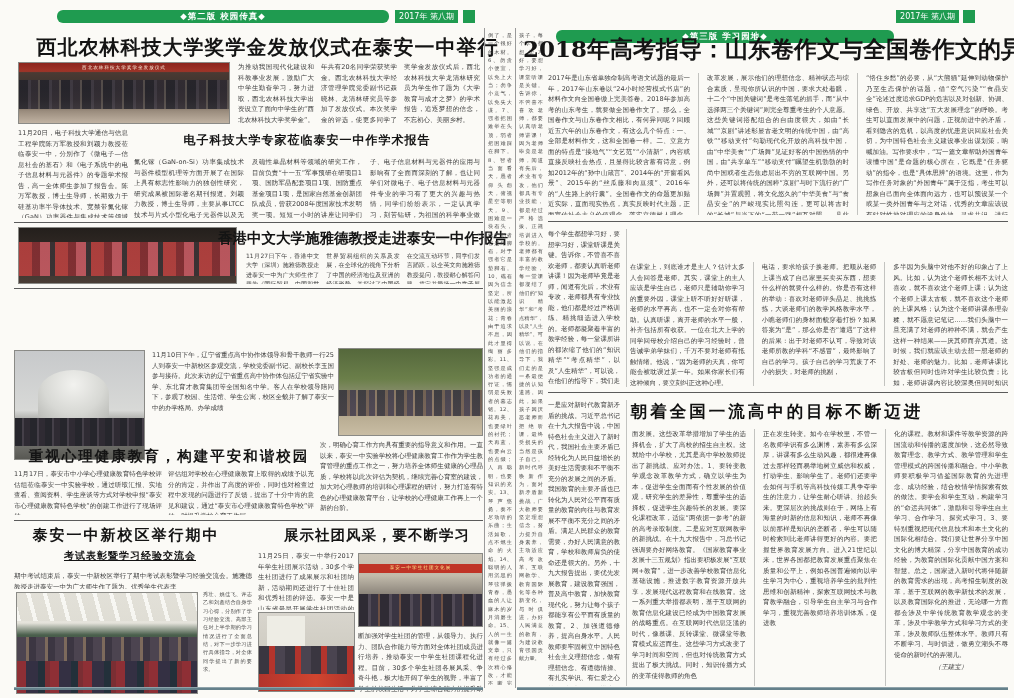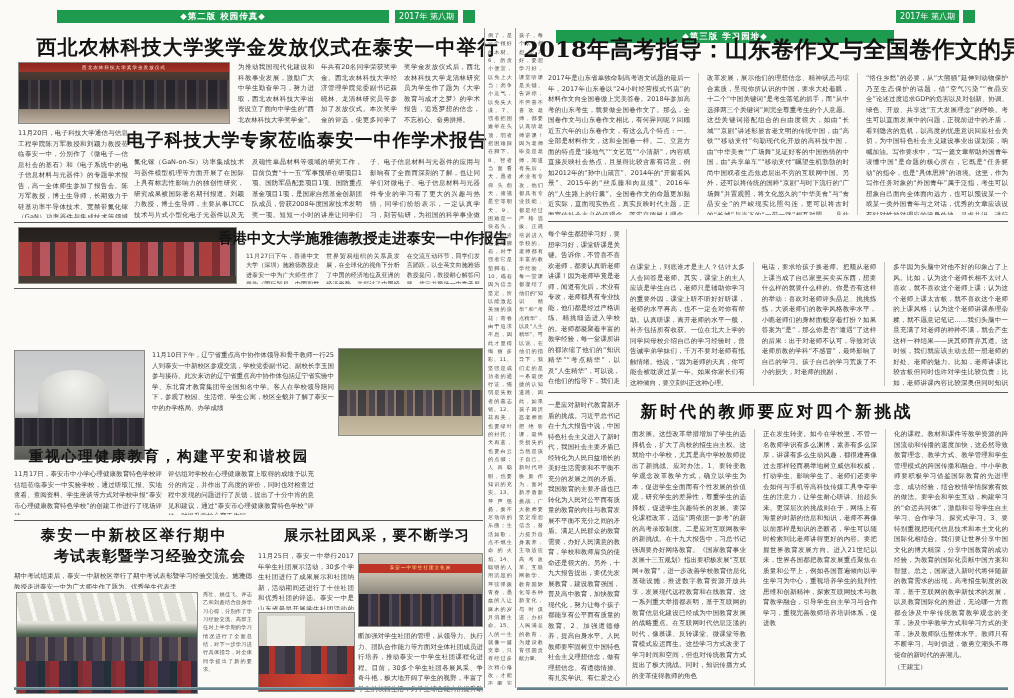--- a/index.html
+++ b/index.html
@@ -1,36 +1,36 @@
 <!DOCTYPE html>
 <html><head>
 <meta charset="utf-8">
 <style>
   html,body{margin:0;padding:0;background:#e8e6e0;}
   #sheet{position:relative;width:1014px;height:698px;background:#fbfaf6;overflow:hidden;
          font-family:"DejaVu Sans",sans-serif;color:#3a3a3a;}
   .abs{position:absolute;}
   
   .gbar{background:#1f9b50;color:#fff;display:flex;align-items:center;justify-content:center;
-        font-size:8.5px;font-weight:bold;letter-spacing:1px;}
+        font-size:8.5px;font-weight:bold;letter-spacing:1px;border-radius:6px;}
   .gbox{background:#1f9b50;color:#fff;display:flex;align-items:center;justify-content:center;
         font-size:8px;font-weight:normal;}
   .gsq{background:#1f9b50;}
   
   .hl{font-family:"DejaVu Serif",serif;font-weight:700;color:#141414;text-align:center;
       display:flex;align-items:center;justify-content:center;white-space:nowrap;}
   .hl-sans{font-family:"Liberation Sans",sans-serif;font-weight:700;color:#111;text-align:center;
       display:flex;align-items:center;justify-content:center;white-space:nowrap;}
   
   .bt{font-size:6.5px;line-height:1.62;text-align:justify;overflow:hidden;color:#3c3c3c;}
   .bt-sm{font-size:6px;line-height:1.58;}
   .tiny{font-size:5.2px;line-height:1.6;text-align:justify;overflow:hidden;color:#4a4a4a;}
   .cols{display:flex;}
   .col{flex:1;overflow:hidden;}
-  .byl{display:block;text-align:left;margin-top:2px;}
+  .byl{display:block;text-align:center;margin-top:2px;font-style:italic;}
   .hr{background:#5b5b5b;height:1px;}
   .vr{background:#9a9a9a;width:1px;}
   .teal{background:#64808a;height:2px;border-top:1px solid #8fa3aa;}
   .colrule .col + .col{border-left:1px solid #c3c3c0;padding-left:8px;}
   
   .ph{overflow:hidden;border:1px solid #8a8a86;box-sizing:border-box;}
   .layer{position:absolute;left:0;right:0;}
   .ph .banner{position:absolute;left:0;right:0;color:#ffeedd;text-align:center;overflow:hidden;
       font-size:4.6px;line-height:1.9;letter-spacing:1px;white-space:nowrap;}
   #photo1{background:linear-gradient(180deg,#8c241c 0%,#a03428 14%,#4a3a33 16%,#3b322e 42%,#57483e 62%,#9a8c7d 80%,#c0b2a2 100%);}
@@ -70,27 +70,27 @@
   <div class="abs gsq" style="left:463px;top:10px;width:12px;height:13px;"></div>
 
   <div class="abs hl" style="left:60px;top:34px;width:415px;height:26px;font-size:20px;letter-spacing:1px;">西北农林科技大学奖学金发放仪式在泰安一中举行</div>
   <div class="abs ph" id="photo1" style="left:18px;top:62px;width:212px;height:62px;">
     <div class="banner" style="top:1px;">西北农林科技大学奖学金发放仪式</div>
     <div class="layer crowd"></div>
   </div>
   <div class="abs cols bt" style="left:238px;top:62px;width:242px;height:62px;gap:7px;">
     <div class="col"><span>为推动我国现代化建设和科教事业发展，激励广大中学生勤奋学习，努力进取，西北农林科技大学出资设立了面向中学生的“西北农林科技大学奖学金”。11月28日，奖学金发放仪式在泰安一中举行。作为西北农林科技大学优质生源基地，泰安一中今</span></div>
     <div class="col"><span>年共有20名同学荣获奖学金。西北农林科技大学经济管理学院党委副书记聂晓林、龙清林研究员等参加了发放仪式。本次奖学金的评选，使更多同学了解了西北农林科技大学的办学特色与实力，进一步激发了同学们的学习热情。</span></div>
-    <div class="col"><span>奖学金发放仪式后，西北农林科技大学龙清林研究员为学生作了题为《大学教育与成才之梦》的学术报告，追逐梦想的信念，不忘初心、奋勇拼搏。</span></div>
+    <div class="col"><span>奖学金发放仪式后，西北农林科技大学龙清林研究员为学生作了题为《大学教育与成才之梦》的学术报告，追逐梦想的信念，不忘初心、美丽乡村。</span></div>
   </div>
 
   <div class="abs bt" style="left:18px;top:128px;width:110px;height:90px;">
     <span>11月20日，电子科技大学通信与信息工程学院陈万军教授和刘颖力教授莅临泰安一中，分别作了《微电子—信息社会的基石》和《电子系统中的电子信息材料与元器件》的专题学术报告，高一全体师生参加了报告会。陈万军教授，博士生导师，长期致力于硅基功率半导体技术、宽禁带氮化镓（GaN）功率器件与集成技术等领域的教学、科研与人才培养工作，特别在硅基</span>
   </div>
-  <div class="abs hl" style="left:134px;top:128px;width:346px;height:24px;font-size:18px;letter-spacing:1px;">电子科技大学专家莅临泰安一中作学术报告</div>
+  <div class="abs hl" style="left:134px;top:128px;width:346px;height:24px;font-size:12px;letter-spacing:1px;">电子科技大学专家莅临泰安一中作学术报告</div>
   <div class="abs cols bt" style="left:134px;top:157px;width:346px;height:61px;gap:8px;">
     <div class="col"><span>氮化镓（GaN-on-Si）功率集成技术与器件模型机理等方面开展了在国际上具有标志性影响力的独创性研究，研究成果被国际著名期刊报道。刘颖力教授，博士生导师，主要从事LTCC技术与片式小型化电子元器件以及无源集成技术、低温烧结软磁铁氧体材料</span></div>
     <div class="col"><span>及磁性单晶材料等领域的研究工作，目前负责“十一五”军事预研在研项目1项、国防军品配套项目1项、国防重点基金项目1项，是国家自然基金创新团队成员，曾获2008年度国家技术发明奖一项。短短一小时的讲座让同学们对微电</span></div>
     <div class="col"><span>子、电子信息材料与元器件的应用与影响有了全面而深刻的了解，也让同学们对微电子、电子信息材料与元器件专业的学习有了更大的兴趣与热情，同学们纷纷表示，一定认真学习，刻苦钻研，为祖国的科学事业做出贡献！</span></div>
   </div>
   <div class="abs hr" style="left:14px;top:222px;width:469px;"></div>
 
   <div class="abs ph" id="photo3" style="left:18px;top:227px;width:219px;height:57px;">
     <div class="layer crowd"></div>
   </div>
@@ -109,24 +109,25 @@
   <div class="abs cols bt" style="left:152px;top:350px;width:182px;height:112px;gap:8px;">
     <div class="col"><span>11月10日下午，辽宁省重点高中协作体领导和骨干教师一行25人到泰安一中新校区参观交流，学校党委副书记、副校长李玉国参与接待。此次来访的辽宁省重点高中协作体包括辽宁省实验中学、东北育才教育集团等全国知名中学。客人在学校领导陪同下，参观了校园、生活馆、学生公寓，校区全貌并了解了泰安一中的办学格局、办学成绩</span></div>
   </div>
   <div class="abs ph" id="photo4b" style="left:338px;top:348px;width:145px;height:88px;">
     <div class="layer crowd"></div>
   </div>
 
   <div class="abs hl" style="left:20px;top:447px;width:298px;height:18px;font-size:14.5px;letter-spacing:2px;">重视心理健康教育，构建平安和谐校园</div>
   <div class="abs bt" style="left:14px;top:469px;width:148px;height:46px;"><span>11月17日，泰安市中小学心理健康教育特色学校评估组莅临泰安一中实验学校，通过听取汇报、实地查看、查阅资料、学生座谈等方式对学校申报“泰安市心理健康教育特色学校”的创建工作进行了现场评估。</span></div>
   <div class="abs bt" style="left:168px;top:469px;width:146px;height:46px;"><span>评估组对学校在心理健康教育上取得的成绩予以充分的肯定，并作出了高度的评价，同时也对检查过程中发现的问题进行了反馈，提出了十分中肯的意见和建议，通过“泰安市心理健康教育特色学校”评估，对提升学校心育工作层</span></div>
+  <div class="abs bt" style="left:320px;top:440px;width:163px;height:76px;"><span>次，明确心育工作方向具有重要的指导意义和作用。一直以来，泰安一中实验学校将心理健康教育工作作为学生教育管理的重点工作之一，努力培养全体师生健康的心理品质，学校将以此次评估为契机，继续完善心育室的建设，加大对心理教师的培训和心理课程的研讨，努力打造有特色的心理健康教育平台，让学校的心理健康工作再上一个新的台阶。</span><span class="byl">（一中实验学校）</span></div>
   <div class="abs hr" style="left:14px;top:520px;width:469px;"></div>
 
-  <div class="abs hl" style="left:28px;top:525px;width:212px;height:20px;font-size:15px;letter-spacing:2px;">泰安一中新校区举行期中</div>
-  <div class="abs hl" style="left:36px;top:546px;width:228px;height:20px;font-size:15px;letter-spacing:1px;">考试表彰暨学习经验交流会</div>
+  <div class="abs hl" style="left:20px;top:525px;width:212px;height:20px;font-size:15px;letter-spacing:2px;">泰安一中新校区举行期中</div>
+  <div class="abs hl" style="left:16px;top:546px;width:228px;height:20px;font-size:10px;letter-spacing:1px;text-decoration:underline;">考试表彰暨学习经验交流会</div>
   <div class="abs bt" style="left:14px;top:571px;width:238px;height:18px;"><span>期中考试结束后，泰安一中新校区举行了期中考试表彰暨学习经验交流会。施雅德教授走进泰安一中为广大师生作了题为。优秀学生代表李</span></div>
   <div class="abs ph" id="photo6" style="left:16px;top:592px;width:182px;height:102px;">
     <div class="layer lights"></div>
     <div class="layer crowd"></div>
     <div class="layer students"></div>
   </div>
   <div class="abs tiny" style="left:203px;top:590px;width:49px;height:104px;"><span>秀壮、姚佳飞、许志乙和刘鑫结合自身学习心得，分别作了学习经验交流。高部主任对上半学期的学习情况进行了全面总结，对下一步学习进行具体指导，对全体同学提出了新的要求。</span></div>
 
   <div class="abs hl" style="left:272px;top:525px;width:210px;height:20px;font-size:14.5px;letter-spacing:1px;">展示社团风采，要不断学习</div>
   <div class="abs bt" style="left:258px;top:551px;width:96px;height:59px;"><span>11月25日，泰安一中举行2017年学生社团展示活动，30多个学生社团进行了成果展示和社团纳新，活动期间还进行了十佳社团和优秀社团的评选。泰安一中是山东省最早开展学生社团活动的中学，10年来，优秀的学生社团不断涌现，学校也不</span></div>
@@ -166,21 +167,21 @@
 
   <div class="abs bt" style="left:548px;top:229px;width:72px;height:158px;border-right:1px solid #c3c3c0;padding-right:6px;"><span>每个学生都想学习好，要想学习好，课堂听课是关键。告诉你，不管喜不喜欢老师，都要认真听老师讲课！因为老师毕竟是老师，闻道有先后，术业有专攻，老师都具有专业技能，他们都是经过严格训练、精挑细选进入学校的。老师都凝聚着丰富的教学经验，每一堂课所讲的都浓缩了他们的“知识精华”“考点精华”，以及“人生精华”，可以说，在他们的指导下，我们走的是一条最便捷的认知道路。因此，如果孩子因厌恶老师而拒绝听课、拒绝学习，最终受损失的当然是孩子。</span></div>
   <div class="abs cols bt colrule" style="left:630px;top:262px;width:378px;height:124px;gap:0;">
     <div class="col" style="padding-right:8px;"><span>在课堂上，到底谁才是主人？估计太多人会回答是老师。其实，课堂上的主人应该是学生自己，老师只是辅助你学习的重要外因，课堂上听不听好好听课，老师的水平再高，也不一定会对你有帮助。认真听课，离开老师的水平一般，补齐包括所有收获。一位在北大上学的同学回母校介绍自己的学习经验时，曾告诫学弟学妹们，千万不要对老师有抵触情绪。他说，“因为老师的天真，你可能会被耽误过某一年。如果你家长们有这种倾向，要立刻纠正这种心理。</span></div>
     <div class="col" style="padding-right:8px;"><span>电话，要求给孩子换老师。把顺从老师上课当成了自己家里买卖买东西，想要什么样的就要什么样的。你是否有这样的举动：喜欢对老师评头品足、挑挑拣拣，大谈老师们的教学风格教学水平，小瞧老师们的身材面貌穿着打扮？如果答案为“是”，那么你是否“遭遇”了这样的后果：出于对老师不认可，导致对该老师所教的学科“不感冒”，最终影响了自己的学习。孩子自己的学习荒废了不小的损失，对老师的挑剔，</span></div>
     <div class="col"><span>多半因为头脑中对他不好的印象占了上风。比如，认为这个老师长相不太讨人喜欢，就不喜欢这个老师上课；认为这个老师上课太古板，就不喜欢这个老师的上课风格；认为这个老师讲课条理杂糅，就不愿意记笔记……我们头脑中一旦充满了对老师的种种不满，就会产生这样一种结果——厌其师而弃其道。这时候，我们就应该主动去想一想老师的好处、老师的魅力。比如，老师讲课比较古板但同时也许对学生比较负责；比如，老师讲课内容比较深奥但同时知识面也许比较广……当孩子用善于发现的眼睛去发现老师身上的闪光点时，对老师不好的印象就会慢慢消失，进而对该学科的兴趣逐渐浓厚，也就能做到“亲其师而信其道”了。</span></div>
   </div>
   <div class="abs hr" style="left:548px;top:392px;width:460px;"></div>
 
   <div class="abs bt" style="left:548px;top:400px;width:72px;height:286px;border-right:1px solid #c3c3c0;padding-right:6px;"><span>一是应对新时代教育新矛盾的挑战。习近平总书记在十九大报告中说，中国特色社会主义进入了新时代，我国社会主要矛盾已经转化为人民日益增长的美好生活需要和不平衡不充分的发展之间的矛盾。我国教育的主要矛盾也已转化为人民对公平而有质量的教育的向往与教育发展不平衡不充分之间的矛盾。满足人民群众的教育需要，办好人民满意的教育，学校和教师肩负的使命还是很大的。另外，十九大报告提出，要优先发展教育，建设教育强国，普及高中教育，加快教育现代化，努力让每个孩子都能享有公平而有质量的教育。2、加强道德修养，提高自身水平。人民教师要牢固树立中国特色社会主义理想信念，做有理想信念、有道德情操、有扎实学识、有仁爱之心的“四有”教师，做学生健康成长的引路人，要不断学习，锐意进取，努力成为业务精湛、学生喜爱的好老师。二是应对高考改革的新挑战。新一轮的高考改革已经启动，高考改革的主要目标有三个，一是促进教育公平；二是科学选拔人才；三是引导学生全</span></div>
-  <div class="abs hl-sans" style="left:632px;top:401px;width:290px;height:22px;font-size:16.5px;letter-spacing:3px;">新时代的教师要应对四个新挑战</div>
+  <div class="abs hl-sans" style="left:632px;top:401px;width:290px;height:22px;font-size:16.5px;letter-spacing:3px;">朝着全国一流高中的目标不断迈进</div>
   <div class="abs cols bt colrule" style="left:632px;top:429px;width:376px;height:257px;gap:0;">
     <div class="col" style="padding-right:8px;"><span>面发展。这些改革举措增加了学生的选择机会，扩大了高校的招生自主权。这就给中小学校，尤其是高中学校教师提出了新挑战、应对办法。1、要转变教学观念改革教学方式，确立以学生为本，促进学生全面而有个性发展的价值观，研究学生的差异性，尊重学生的选择权，促进学生兴趣特长的发展。要深化课程改革，适应“两依据一参考”的新的高考录取制度。二是应对互联网教学的新挑战。在十九大报告中，习总书记强调要办好网络教育。《国家教育事业发展十三五规划》指出要积极发展“互联网+教育”，进一步改善学校教育信息化基础设施，推进数字教育资源开放共享，发展现代远程教育和在线教育。这一系列重大举措都表明，基于互联网的教育信息化建设已经成为中国教育发展的战略重点。在互联网时代信息泛滥的时代，像慕课、反转课堂、微课堂等教育模式应运而生。这些学习方式改变了学习时间和空间，但也对传统教育方式提出了极大挑战。同时，知识传播方式的变革使得教师的角色</span></div>
     <div class="col" style="padding-right:8px;"><span>正在发生转变。如今在学校里，不管一名教师学识有多么渊博，素养有多么深厚，讲课有多么生动风趣，都很难再像过去那样轻而易举地树立威信和权威，打动学生、影响学生了。老师们还要学会如何与手机等高科技传媒工具争夺学生的注意力，让学生耐心听讲、抬起头来。更深层次的挑战则在于，网络上有海量的时新的信息和知识，老师不再像以前那样是知识的垄断者，学生可以随时检索到比老师讲得更好的内容。要把握世界教育发展方向。进入21世纪以来，世界各国都把教育发展重点聚焦在质量和公平上，例如各国普遍倾向以学生学习为中心，重视培养学生的批判性思维和创新精神，探索互联网技术与教育教学融合，引导学生自主学习与合作学习，重视完善教师培养培训体系，促进教</span></div>
     <div class="col"><span>化的课程。教材和课件等教学资源的跨国流动和传播的速度加快，这必然导致教育理念、教学方式、教学管理和学生管理模式的跨国传播和融合。中小学教师要积极学习借鉴国际教育的先进理念、成功经验，结合校情学情探索有效的做法。要学会和学生互动，构建学习的“命运共同体”，激励和引导学生自主学习、合作学习、探究式学习。3、要特别重视把现代信息技术和本土文化的国际化相结合。我们要让世界分享中国文化的博大精深，分享中国教育的成功经验，为教育的国际化贡献中国方案和智慧。总之，国家进入新时代将伴随新的教育需求的出现，高考招生制度的改革，基于互联网的教学新技术的发展，以及教育国际化的推进，无论哪一方面都会涉及中学传统教育教学观念的变革，涉及中学教学方式和学习方式的变革，涉及教师队伍整体水平。教师只有不断学习、与时俱进，做勇立潮头不辱使命的新时代的弄潮儿。</span><span class="byl">（王建宝）</span></div>
   </div>
 
   <div class="abs teal" style="left:517px;top:687px;width:491px;"></div>
 
 </div>
 

